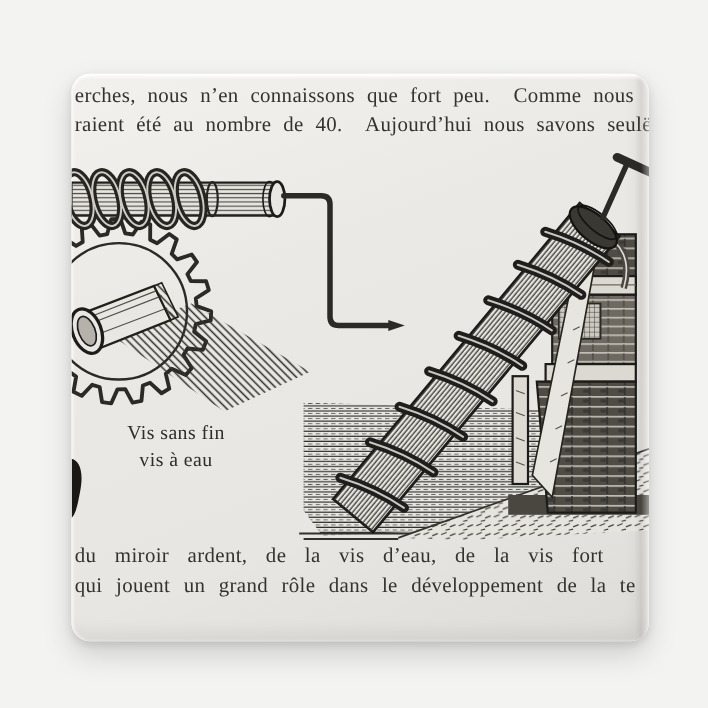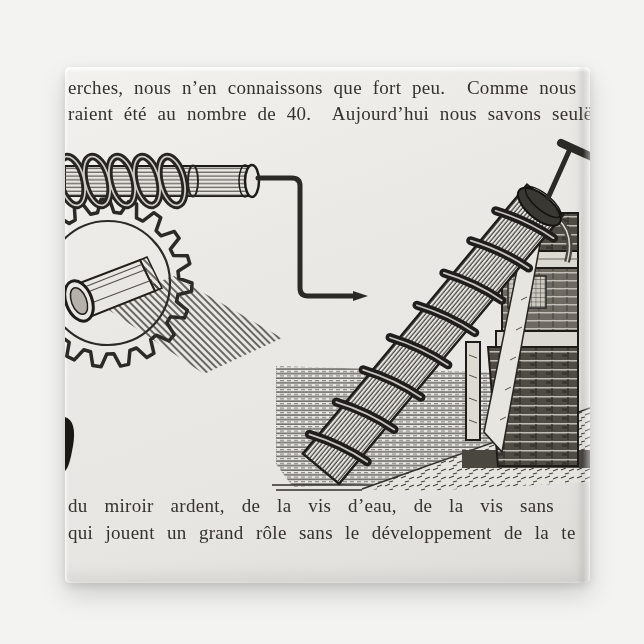--- a/index.html
+++ b/index.html
@@ -3,21 +3,21 @@
 <meta charset="utf-8">
 <style>
   html,body{margin:0;padding:0;}
   body{
     width:644px;height:644px;position:relative;overflow:hidden;
     background:#f3f3f1;
     font-family:"Liberation Serif","DejaVu Serif",serif;
   }
   .magnet{
     position:absolute;left:65px;top:67px;width:525px;height:516px;
-    border-radius:5px;overflow:hidden;
+    border-radius:17px;overflow:hidden;
     background:linear-gradient(160deg,#f2f1ee 0%,#ebe9e5 35%,#e8e6e2 70%,#dedcd8 100%);
     box-shadow:
       0 12px 26px rgba(0,0,0,.15),
       0 3px 8px rgba(0,0,0,.10),
       inset 0 2px 3px rgba(255,255,255,.85),
       inset 2px 0 3px rgba(255,255,255,.55),
       inset -9px -7px 16px rgba(0,0,0,.07);
   }
   .magnet::after{ 
     content:"";position:absolute;right:0;top:0;bottom:0;width:13px;pointer-events:none;
@@ -192,20 +192,22 @@
           <ellipse cx="172" cy="181" rx="12" ry="25" transform="rotate(-14 172 181)"></ellipse>
         </g>
         <ellipse cx="193" cy="181" rx="5" ry="15.5" fill="none" stroke="#262522" stroke-width="2"></ellipse>
       </g>
     </g>
 
     <path d="M65,417 C73,419 76,430 73,446 C70,463 68,468 65,471 Z" fill="#191815"></path>
   </svg>
 
   <div class="caption">
+    <div>Vis sans fin</div>
+    <div>vis à eau</div>
   </div>
 
   <div class="page-bottom">
-    <div class="tline b1">du miroir ardent, de la vis d’eau, de la vis sans</div>
-    <div class="tline b3">qui jouent un grand rôle sans le développement de la te</div>
+    <div class="tline b1">du miroir ardent, de la vis d’eau, de la vis fort</div>
+    <div class="tline b3">qui jouent un grand rôle dans le développement de la te</div>
   </div>
 
 </div>
 
 </body></html>

